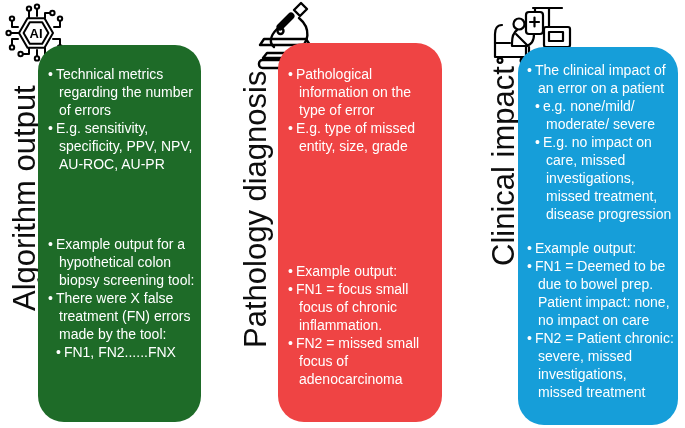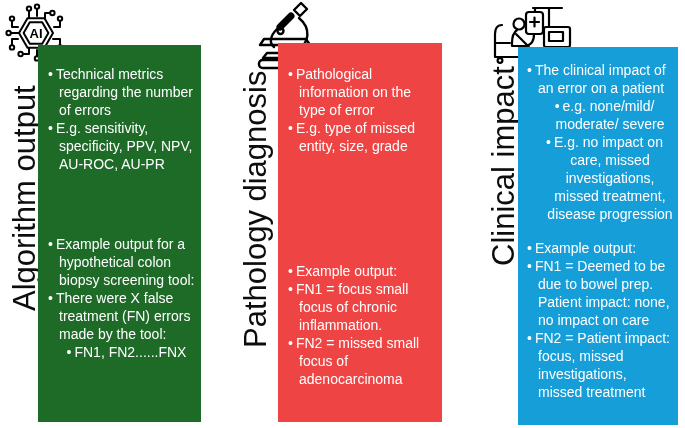--- a/index.html
+++ b/index.html
@@ -6,26 +6,26 @@
   .stage{
     position:relative;width:682px;height:428px;background:#fff;overflow:hidden;
     font-family:"Liberation Sans",sans-serif;
   }
   .vlabel{
     position:absolute;transform:rotate(-90deg);transform-origin:top left;
     white-space:nowrap;font-size:31px;line-height:31px;color:#0d0d0d;
     letter-spacing:0px;
   }
   .box{
-    position:absolute;color:#fff;font-size:14px;line-height:18px;
+    position:absolute;color:#fff;font-size:14px;line-height:18px;border-radius:26px;
   }
   .box ul{list-style:none;margin:0;padding:0;}
   .box li{padding-left:11px;text-indent:-11px;}
   .box li::before{content:"\2022";padding-right:3px;}
-  .box li.l2{margin-left:8px;text-align:center;}
+  .box li.l2{margin-left:8px;}
   
   #box1{left:38px;top:45px;width:163px;height:377px;padding:20px 4px 8px 10px;box-sizing:border-box;}
   #box1 .g2{margin-top:62px;}
   
   #box2{left:278px;top:43px;width:164px;height:379px;padding:22px 8px 8px 10px;box-sizing:border-box;}
   #box2 .g2{margin-top:107px;}
   
   #box3{left:518px;top:47px;width:160px;height:378px;padding:14px 4px 6px 9px;box-sizing:border-box;}
   #box3 .g2{margin-top:16px;}
   .icon{position:absolute;}
@@ -146,17 +146,17 @@
 
   <div class="box" id="box3" style="background-color: rgb(22, 158, 217);">
     <ul class="g1">
       <li class="b">The clinical impact of an error on a patient</li>
       <li class="b l2">e.g. none/mild/ moderate/ severe</li>
       <li class="b l2">E.g. no impact on care, missed investigations, missed treatment, disease progression</li>
     </ul>
     <ul class="g2">
       <li class="b">Example output:</li>
       <li class="b">FN1 = Deemed to be due to bowel prep. Patient impact: none, no impact on care</li>
-      <li class="b">FN2 = Patient impact: focus, missed investigations, missed treatment</li>
+      <li class="b">FN2 = Patient chronic: severe, missed investigations, missed treatment</li>
     </ul>
   </div>
 
 </div>
 
 </body></html>

